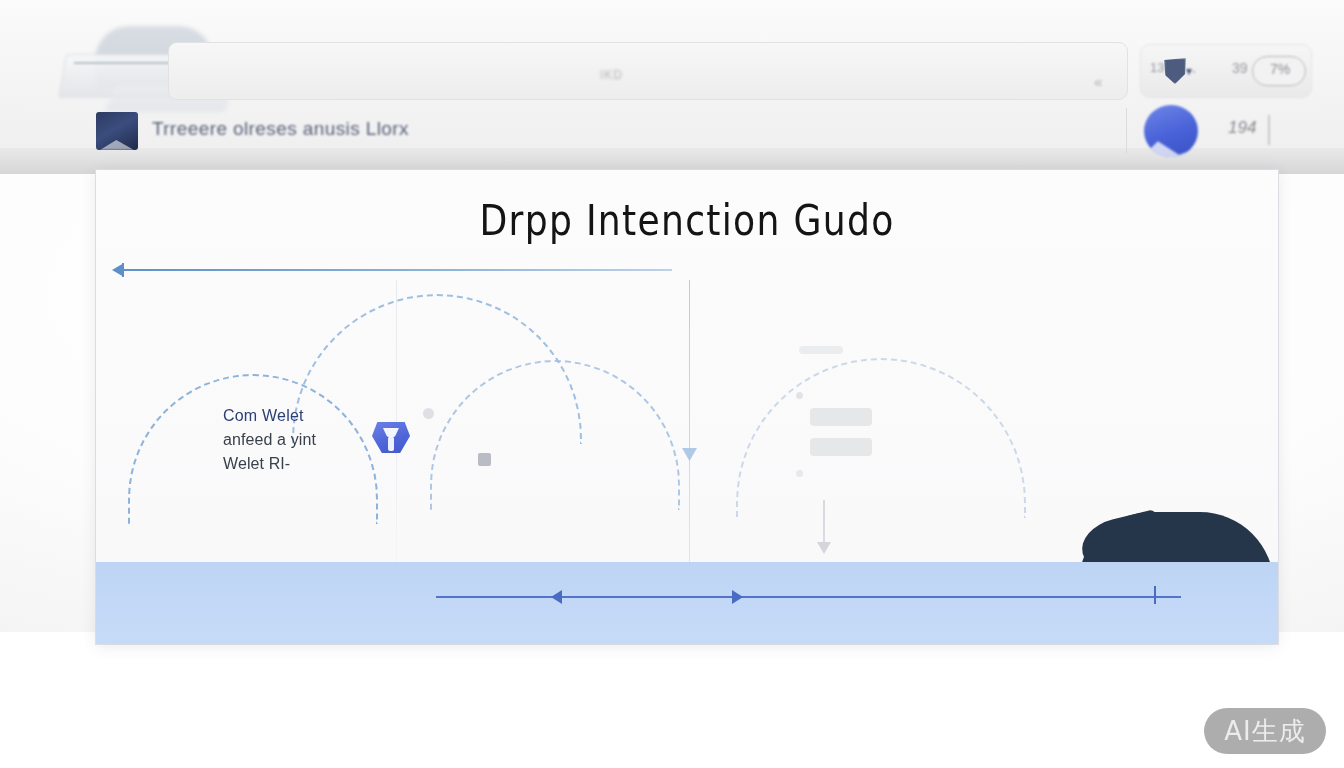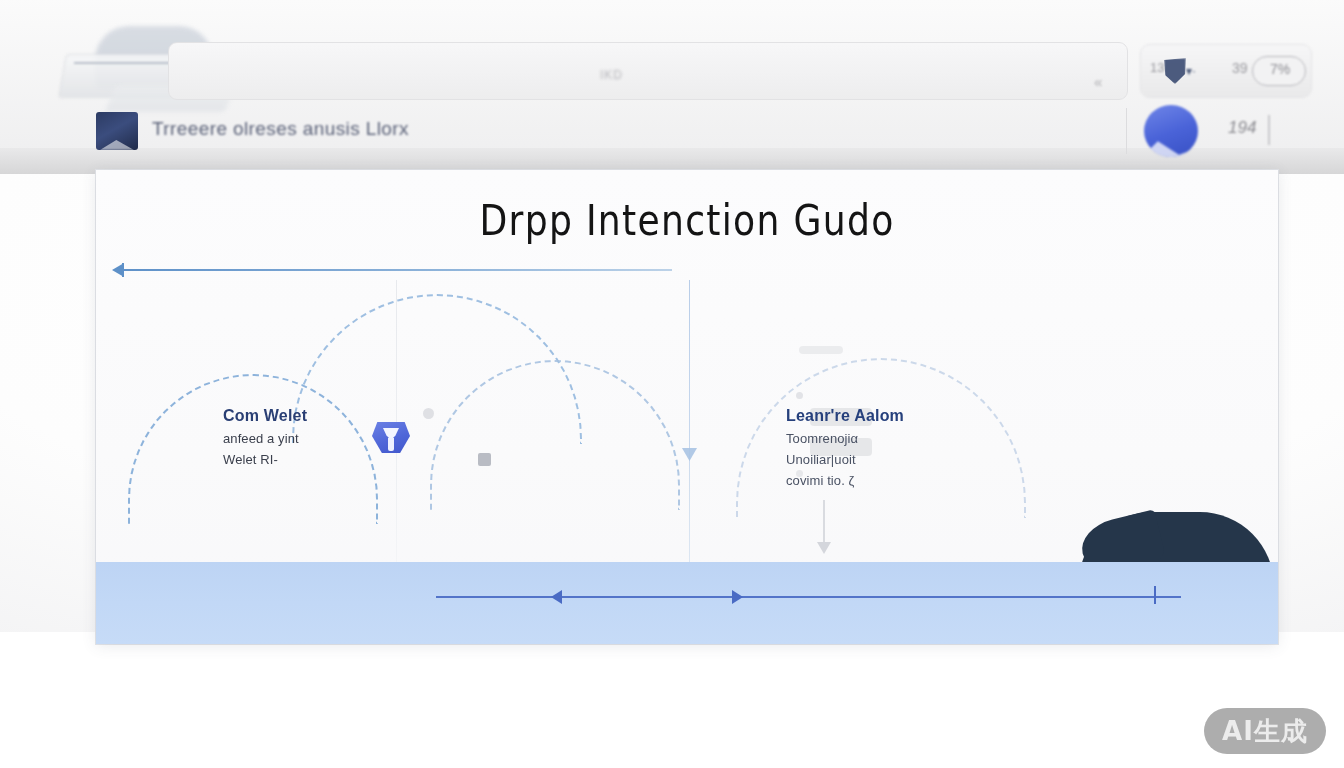--- a/index.html
+++ b/index.html
@@ -359,28 +359,28 @@
     left: 721px; top: 372px;
     width: 14px; height: 12px;
     background: #d4d6dc;
     clip-path: polygon(0% 0%, 100% 0%, 50% 100%);
   }
 
   
   .block { position: absolute; }
   .block .bt {
     font-size: 16px;
-    font-weight: bold;
+    font-weight: normal;
     color: #2a3f74;
     letter-spacing: .2px;
     white-space: nowrap;
     filter: blur(.55px);
   }
   .block .bl {
-    font-size: 13px;
+    font-size: 16px;
     color: #3a3f4c;
     letter-spacing: .1px;
     white-space: nowrap;
     margin-top: 6px;
     filter: blur(.7px);
   }
   .block.b1 { left: 127px; top: 237px; }
   .block.b2 { left: 384px; top: 237px; }
   .block.b3 { left: 690px; top: 237px; }
   .block.b3 .bt { color: #26407c; }
@@ -529,21 +529,20 @@
   
   .watermark {
     position: absolute;
     left: 1204px; top: 708px;
     width: 122px; height: 46px;
     background: #adadad;
     border-radius: 24px;
     display: flex;
     align-items: center;
     justify-content: center;
-    font-weight: bold;
   }
   .watermark span {
     font-family: "DejaVu Sans", sans-serif;
     font-size: 26px;
     color: #ececec;
     letter-spacing: 1px;
   }
 </style>
 </head>
 <body>
@@ -614,26 +613,20 @@
     </div>
 
     <div class="block b1">
       <div class="bt">Com Welet</div>
       <div class="bl">anfeed a yint</div>
       <div class="bl">Welet RI-</div>
     </div>
 
     <div class="mini-glyph"></div>
 
-    <div class="block b3">
-      <div class="bt">Leanr're Aalom</div>
-      <div class="bl">Toomrenojiα</div>
-      <div class="bl">Unoiliar|uoit</div>
-      <div class="bl">covimi tio. ζ</div>
-    </div>
 
     <div class="boy">
 
       <div class="boy-head"></div>
       <div class="boy-ear"></div>
       <div class="boy-hair"></div>
       <div class="boy-hair-side"></div>
       <div class="boy-hair-side2"></div>
       <div class="boy-hair-sweep"></div>
       <div class="boy-brow-l"></div>

